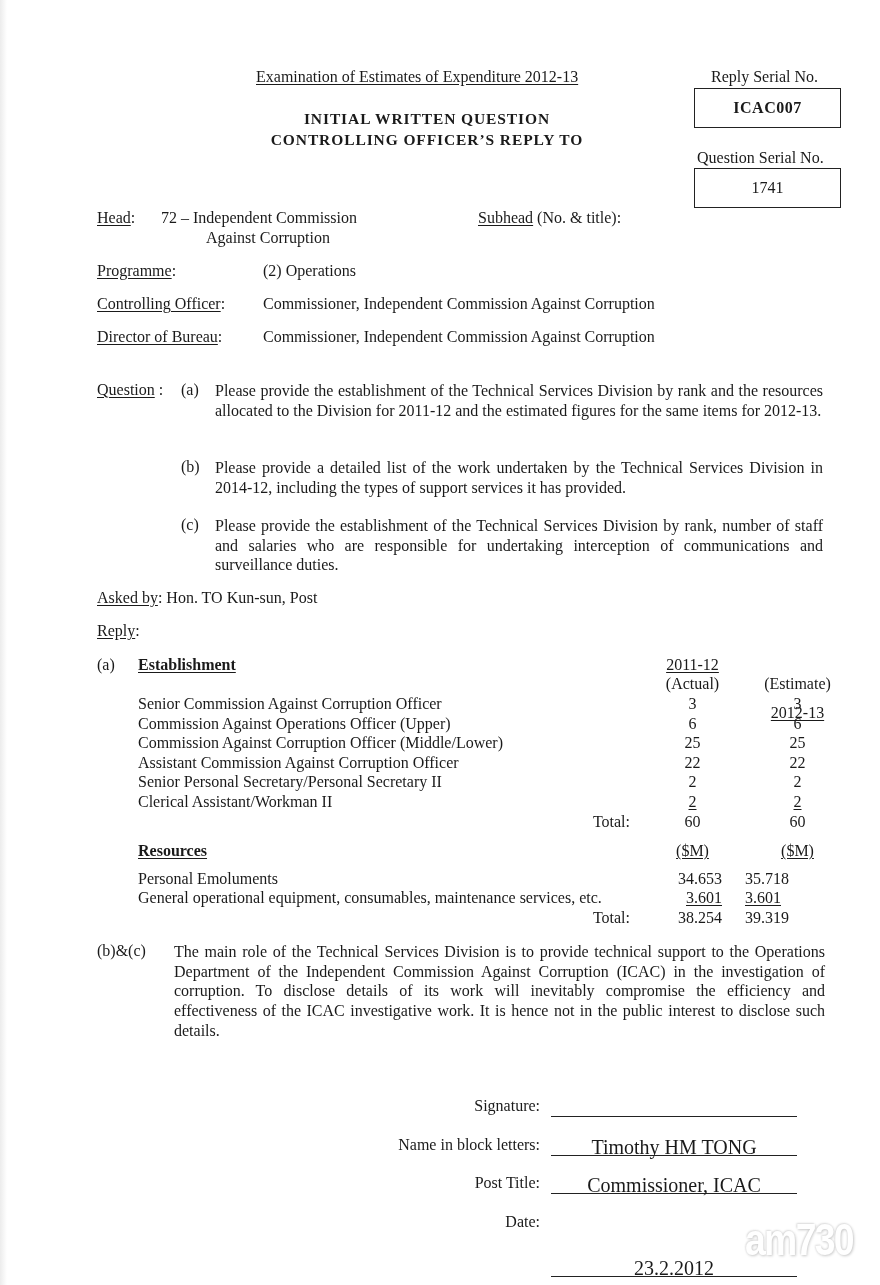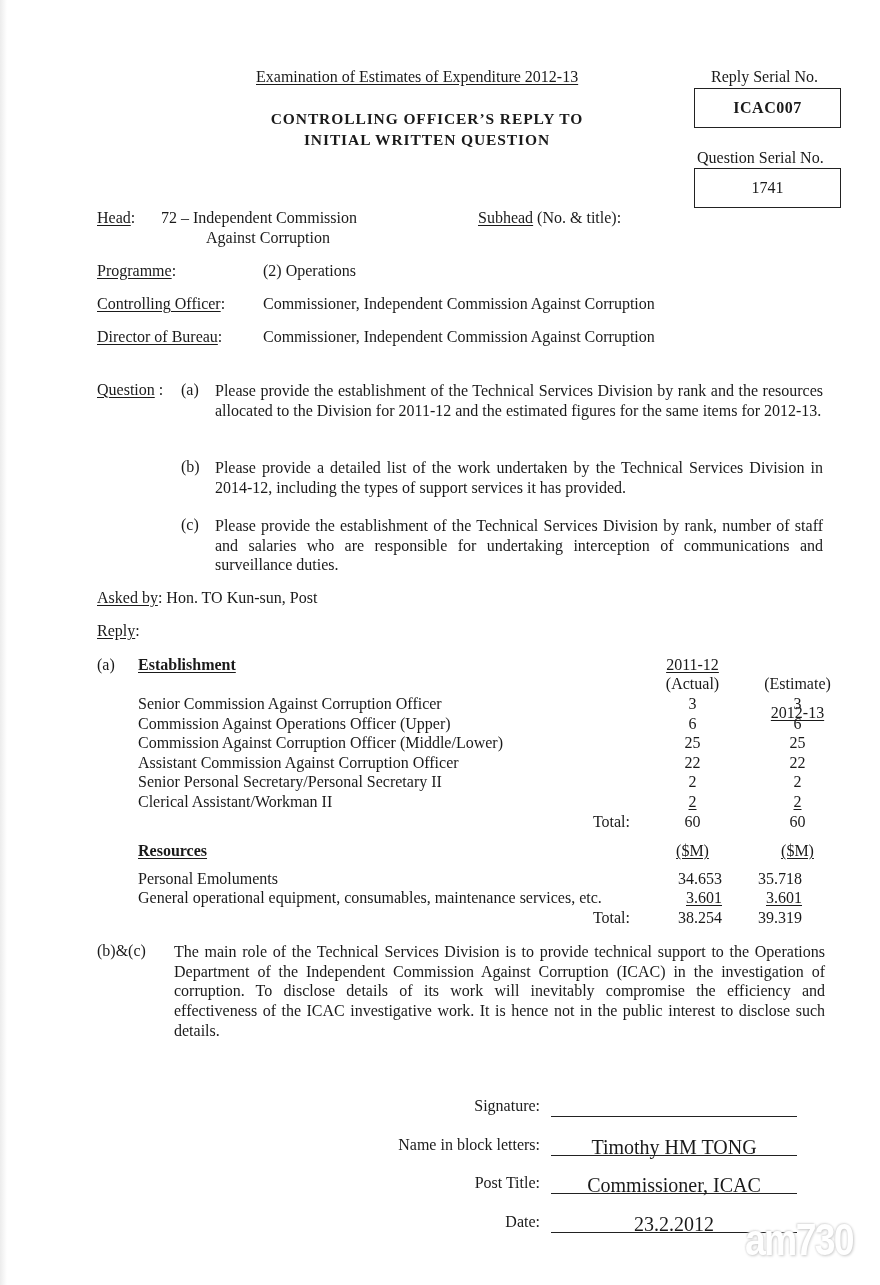--- a/index.html
+++ b/index.html
@@ -33,21 +33,21 @@
   .field-row { font-size: 16px; }
   .q-block { position: absolute; left: 215px; width: 608px; text-align: justify;
              line-height: 19.5px; font-size: 16px; }
   .q-letter { position: absolute; left: 181px; font-size: 16px; }
 
   .tbl-label { position: absolute; left: 138px; font-size: 16px; white-space: nowrap; }
   .num { position: absolute; font-size: 16px; white-space: nowrap; }
   .col1 { left: 655px; width: 75px; text-align: center; }
   .col2 { left: 760px; width: 75px; text-align: center; }
   .col1r { left: 640px; width: 82px; text-align: right; }
-  .col2r { left: 720px; width: 82px; text-align: right; }
+  .col2r { left: 745px; width: 82px; text-align: left; }
   .uline { text-decoration: underline; text-underline-offset: 2px; }
 
   .bc-block { position: absolute; left: 174px; top: 942px; width: 651px;
               text-align: justify; line-height: 19.7px; font-size: 16px; }
 
   .sig-label { position: absolute; width: 200px; left: 340px; text-align: right; font-size: 16px; }
   .sig-line { position: absolute; left: 551px; width: 246px; border-bottom: 1.3px solid #222;
               text-align: center; font-size: 20px; height: 19px; }
 
   .watermark {
@@ -57,22 +57,22 @@
     transform-origin: left;
   }
 </style>
 </head>
 <body>
 
 <div class="edge-shadow"></div>
 
 <div class="abs exam-title u">Examination of Estimates of Expenditure 2012-13</div>
 <div class="abs reply-title">
+  <div>INITIAL WRITTEN QUESTION</div>
   <div>CONTROLLING OFFICER’S REPLY TO</div>
-  <div>INITIAL WRITTEN QUESTION</div>
 </div>
 
 <div class="abs serial-label" style="left:711px; top:68px;">Reply Serial No.</div>
 <div class="serial-box b" style="left:694px; top:88px;">
   <span style="letter-spacing:0.5px;">ICAC007</span>
 </div>
 
 <div class="abs serial-label" style="left:697px; top:149px;">Question Serial No.</div>
 <div class="serial-box" style="left:694px; top:168px;">
   <span>1741</span>
@@ -179,15 +179,15 @@
 <div class="sig-label" style="top:1097px;">Signature:</div>
 <div class="sig-line" style="top:1097px;"></div>
 
 <div class="sig-label" style="top:1136px;">Name in block letters:</div>
 <div class="sig-line" style="top:1136px;">Timothy HM TONG</div>
 
 <div class="sig-label" style="top:1174px;">Post Title:</div>
 <div class="sig-line" style="top:1174px;">Commissioner, ICAC</div>
 
 <div class="sig-label" style="top:1213px;">Date:</div>
-<div class="sig-line" style="top:1213px;text-align:center;">23.2.2012</div>
+<div class="sig-line" style="top:1257px;text-align:center;">23.2.2012</div>
 
 <div class="watermark">am730</div>
 
 </body></html>

